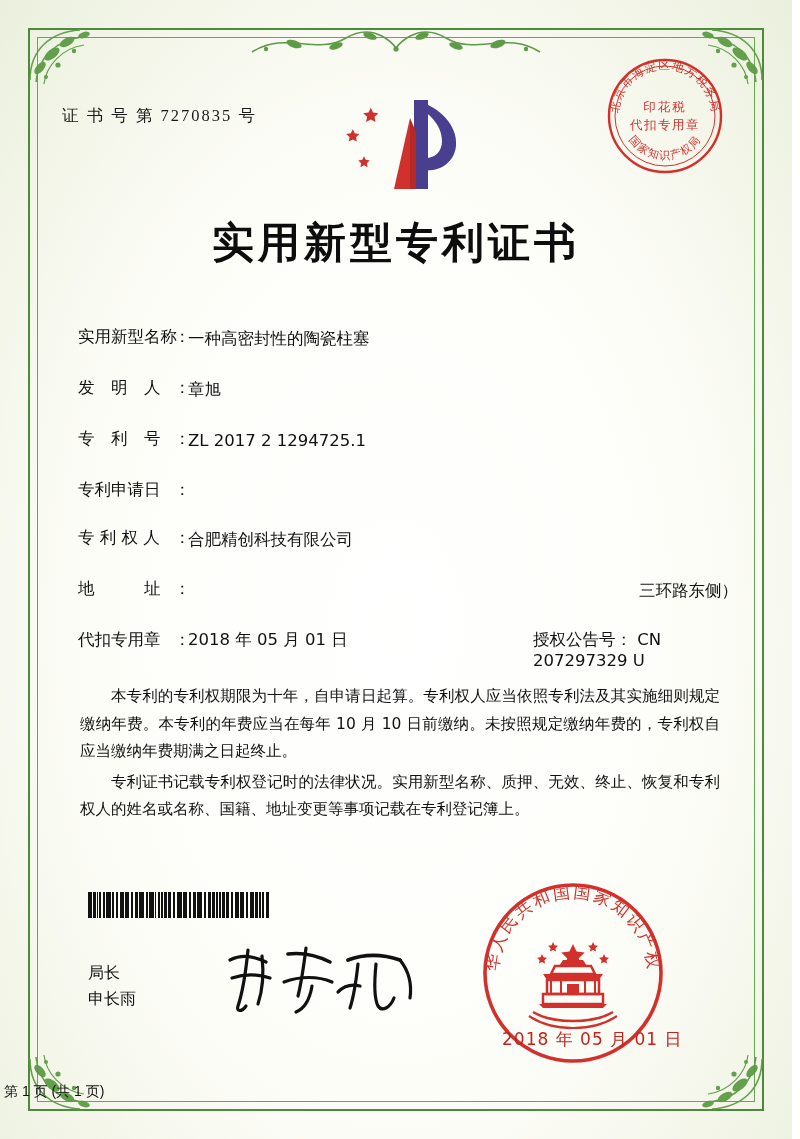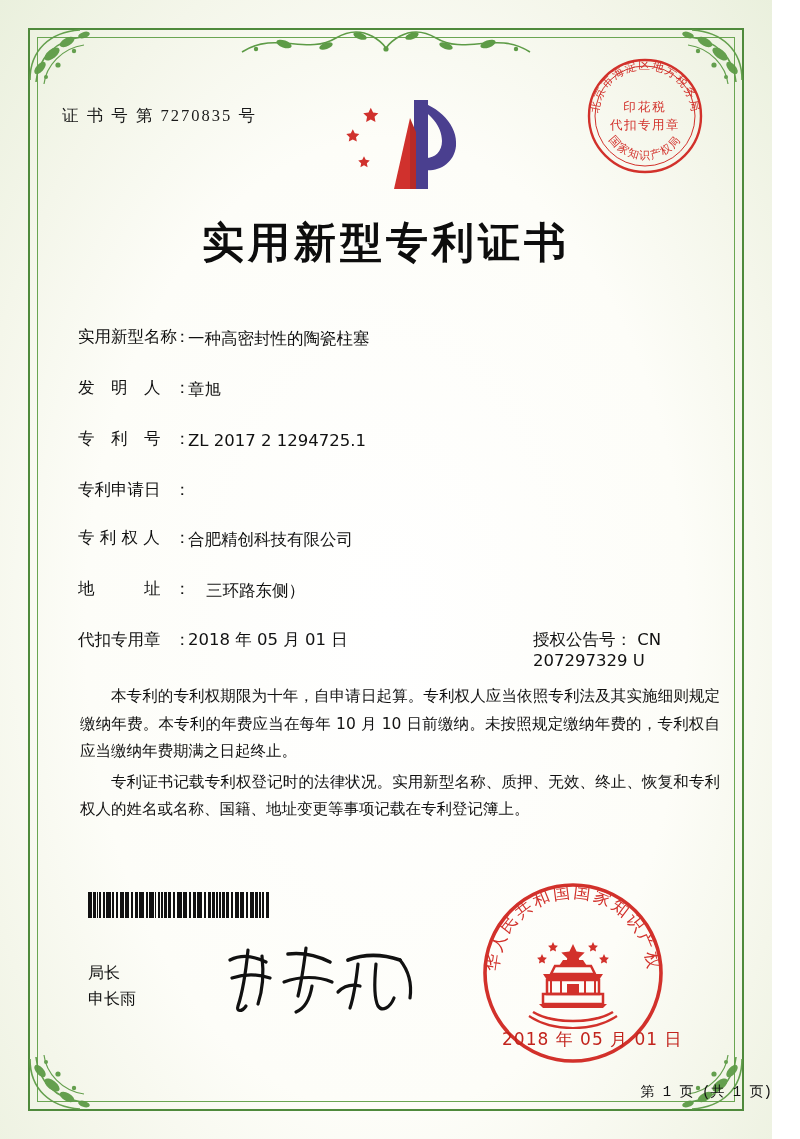--- a/index.html
+++ b/index.html
@@ -10,20 +10,21 @@
     -webkit-font-smoothing:antialiased;
     overflow:hidden;
     position:relative;
   }
   .page{
     position:relative;
     width:772px;height:1139px;
     background:
       radial-gradient(ellipse at 50% 55%, #ffffff 0%, #fdfdf8 55%, #f4f6ea 78%, #eaf0dd 100%);
     overflow:hidden;
+    padding-left:20px;
   }
   
   .border-outer{
     position:absolute;left:28px;top:28px;right:28px;bottom:28px;
     border:2px solid #4f8a3c;
     box-sizing:border-box;
   }
   .border-inner{
     position:absolute;left:37px;top:37px;right:37px;bottom:37px;
     border:1px solid #6aa552;
@@ -70,21 +71,21 @@
     position:absolute;left:78px;top:326px;width:660px;
     font-size:16.5px;color:#111;
     font-family:"DejaVu Sans",sans-serif;
   }
   .row{display:flex;align-items:flex-start;margin-bottom:25.5px;}
   .lbl{
     width:96px;flex:0 0 96px;letter-spacing:0px;white-space:nowrap;
   }
   .colon{width:14px;flex:0 0 14px;}
   .val{flex:1;line-height:1.55;}
-  .val .l2{display:block;padding-left:18px;}
+  .val .l2{display:block;padding-left:18px;text-align:right;}
   .row.grant{margin-bottom:8px;}
   .grant-right{position:absolute;left:455px;}
   .grant-wrap{position:relative;}
 
   
   .paras{
     position:absolute;left:80px;top:683px;width:640px;
     font-size:15.5px;line-height:1.78;color:#111;text-align:justify;
     font-family:"DejaVu Sans",sans-serif;
   }
@@ -108,23 +109,23 @@
   }
   .big-seal{
     position:absolute;left:478px;top:878px;width:190px;height:190px;
   }
   .seal-date{
     position:absolute;left:502px;top:1028px;
     font-size:17px;color:#c2241d;letter-spacing:1px;
     font-family:"DejaVu Sans",sans-serif;
   }
   .footer{
-    position:absolute;left:12px;right:0;top:1083px;text-align:right;
+    position:absolute;left:4px;right:0;top:1083px;text-align:left;
     font-size:14px;color:#111;
-    font-family:Liberation Mono, monospace;
+    font-family:Liberation Sans, sans-serif;
   }
   .seal-text{font-family:"DejaVu Sans",sans-serif;}
 </style>
 </head>
 <body>
 
 <div class="page">
 
   <div class="border-outer"></div>
   <div class="border-inner"></div>

